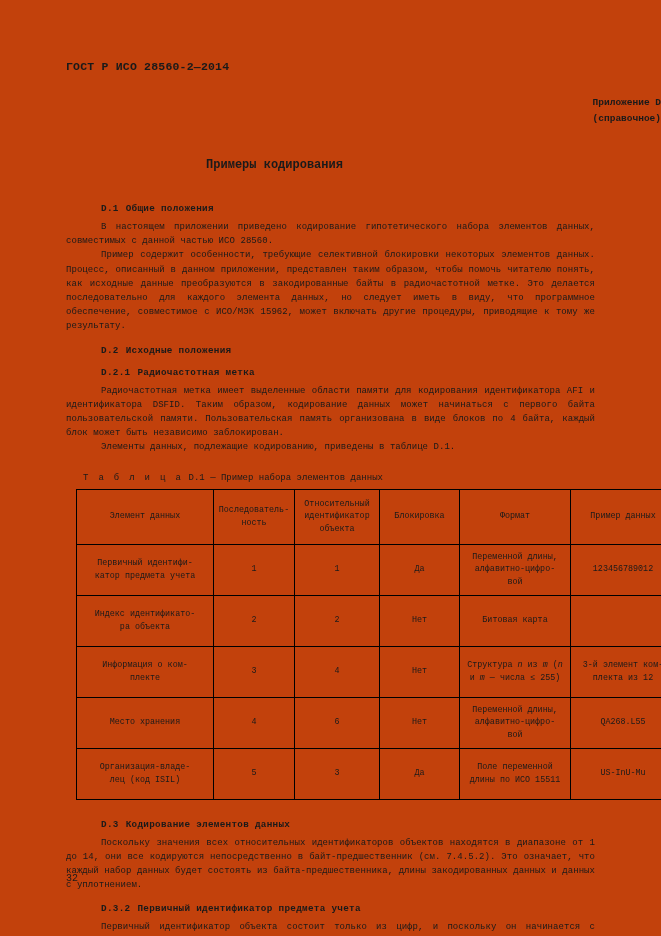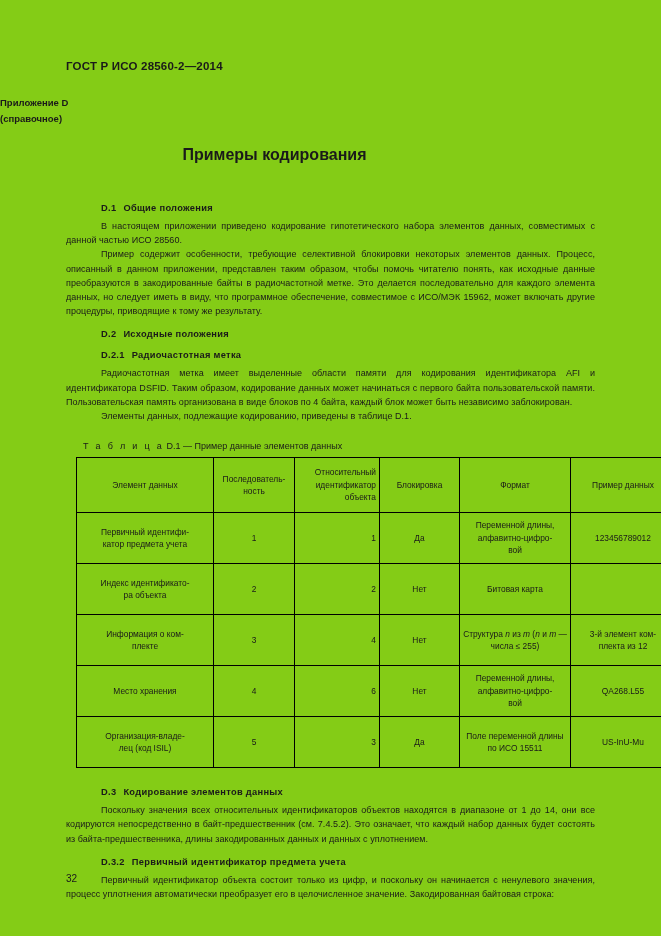--- a/index.html
+++ b/index.html
@@ -4,50 +4,50 @@
 <style>
   html, body {
     margin: 0;
     padding: 0;
     background: #ffffff;
   }
   .page {
     position: relative;
     width: 661px;
     height: 936px;
-    background: #84cc16;
-    font-family: Liberation Sans, sans-serif;
+    background: #c2410c;
+    font-family: Liberation Mono, monospace;
     color: #1a1a1a;
     overflow: hidden;
   }
   .doc-header {
     position: absolute;
     left: 66px;
     top: 60px;
     font-size: 11.5px;
     font-weight: bold;
     letter-spacing: 0.2px;
   }
   .appendix-block {
     position: absolute;
     left: 0;
     top: 95px;
     width: 661px;
-    text-align: left;
+    text-align: right;
     font-size: 9.5px;
     font-weight: bold;
     line-height: 16px;
   }
   .doc-title {
     position: absolute;
     left: 0;
-    top: 146px;
+    top: 158px;
     width: 549px;
     text-align: center;
-    font-size: 16px;
+    font-size: 12px;
     font-weight: bold;
   }
   .content {
     position: absolute;
     left: 66px;
     top: 192px;
     width: 529px;
   }
   h3.sec {
     font-size: 9.3px;
@@ -82,21 +82,21 @@
     font-weight: normal;
     text-align: center;
     vertical-align: middle;
     padding: 6px 3px;
     line-height: 12.5px;
   }
   table.data th { height: 42px; }
   table.data td { height: 38px; }
   table.data .c0 { width: 130px; }
   table.data .c1 { width: 74px; text-align: center; }
-  table.data .c2 { width: 78px; text-align: right; }
+  table.data .c2 { width: 78px; }
   table.data .c3 { width: 73px; }
   table.data .c4 { width: 104px; }
   table.data .c5 { width: 98px; }
   .page-number {
     position: absolute;
     left: 66px;
     top: 873px;
     font-size: 10px;
   }
 </style>
@@ -127,21 +127,21 @@
     </h3>
 
     <h3 class="sec">
       <span class="num">D.2.1</span><span>Радиочастотная метка</span>
     </h3>
     <p class="body">Радиочастотная метка имеет выделенные области памяти для кодирования идентификатора AFI и идентификатора DSFID. Таким образом, кодирование данных может начинаться с первого байта пользовательской памяти. Пользовательская память организована в виде блоков по 4 байта, каждый блок может быть независимо заблокирован.</p>
 
     <p class="body">Элементы данных, подлежащие кодированию, приведены в таблице D.1.</p>
 
     <div class="tbl-caption">
-      <span class="spaced">Т а б л и ц а</span><span> D.1 — Пример данные элементов данных</span>
+      <span class="spaced">Т а б л и ц а</span><span> D.1 — Пример набора элементов данных</span>
     </div>
 
     <table class="data">
       <thead>
         <tr>
           <th class="c0">Элемент данных</th>
           <th class="c1">Последователь-<br>ность</th>
           <th class="c2">Относительный идентификатор объекта</th>
           <th class="c3">Блокировка</th>
           <th class="c4">Формат</th>

